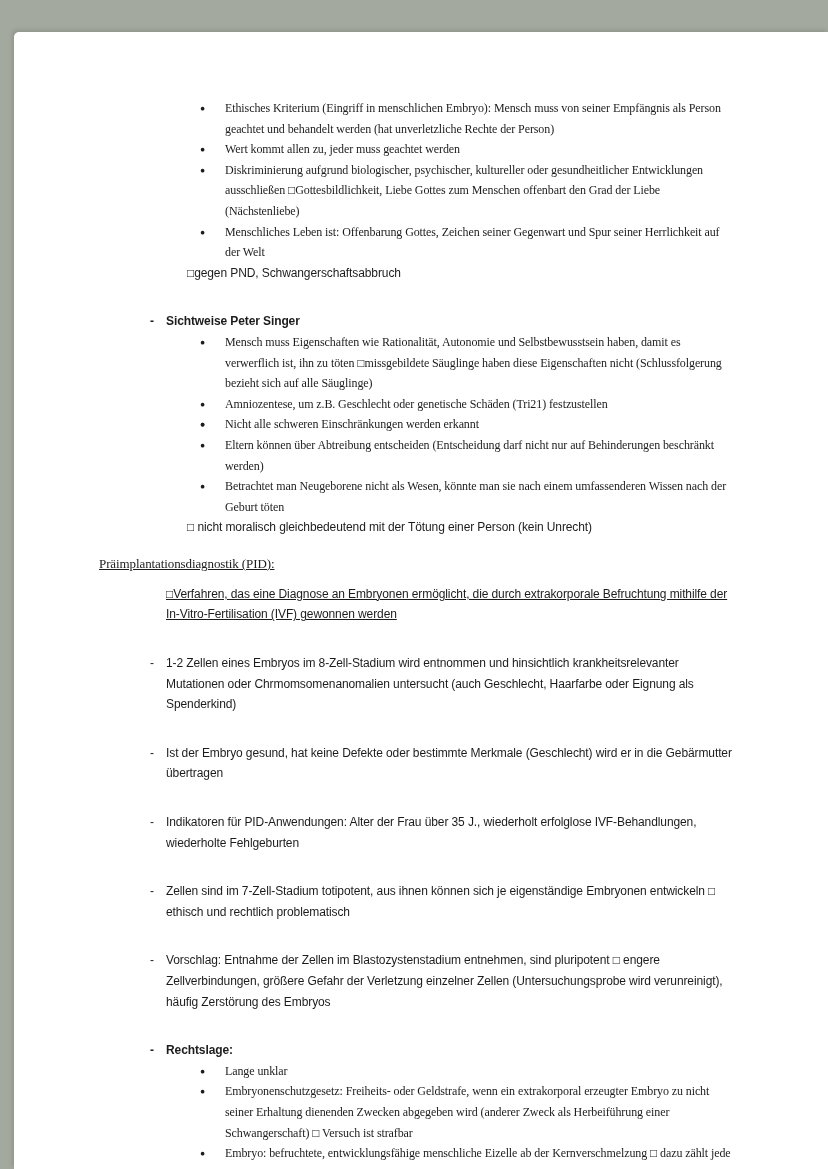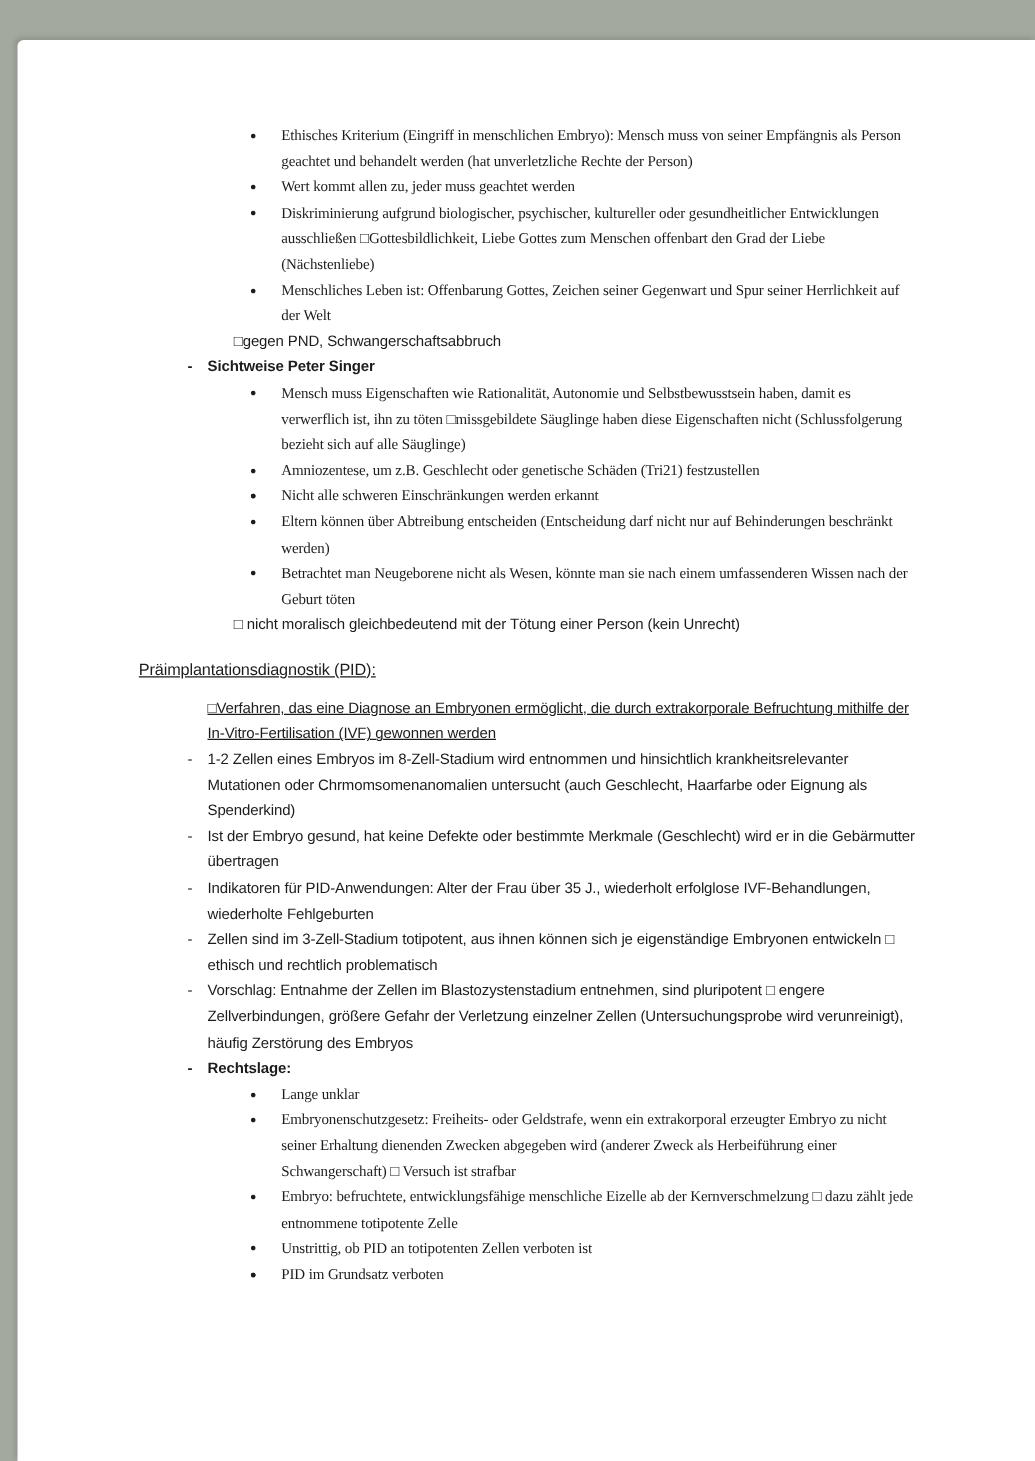--- a/index.html
+++ b/index.html
@@ -52,39 +52,41 @@
     display: block;
     margin-left: 130px;
     font-family: Liberation Serif, serif;
   }
   .lv-dash .marker {
     left: 55px;
   }
   .lv-dash .txt {
     display: block;
     margin-left: 71px;
+    margin-top: 28px;
   }
   .lv-cont .txt {
     display: block;
     margin-left: 92px;
   }
   .lv-intro .txt {
     display: block;
     margin-left: 71px;
     text-decoration: underline;
   }
   .bold {
     font-weight: bold;
   }
   .heading {
     font-size: 13px;
     font-weight: normal;
     text-decoration: underline;
-    margin: 15px 0 10px 16px;
+    margin: 15px 0 10px 4px;
     line-height: 21px;
+    font-family: Liberation Serif, serif;
   }
 </style>
 </head>
 <body>
 
 <div class="desk">
   <div class="page">
     <div class="doc">
       <div>
           <div class="item lv-b1">
@@ -149,21 +151,21 @@
           <div class="item lv-dash">
             <span class="marker">-</span>
             <span class="txt">Ist der Embryo gesund, hat keine Defekte oder bestimmte Merkmale (Geschlecht) wird er in die Gebärmutter übertragen</span>
           </div>
           <div class="item lv-dash">
             <span class="marker">-</span>
             <span class="txt">Indikatoren für PID-Anwendungen: Alter der Frau über 35 J., wiederholt erfolglose IVF-Behandlungen, wiederholte Fehlgeburten</span>
           </div>
           <div class="item lv-dash">
             <span class="marker">-</span>
-            <span class="txt">Zellen sind im 3-Zell-Stadium totipotent, aus ihnen können sich je eigenständige Embryonen entwickeln □ ethisch und rechtlich problematisch</span>
+            <span class="txt">Zellen sind im 7-Zell-Stadium totipotent, aus ihnen können sich je eigenständige Embryonen entwickeln □ ethisch und rechtlich problematisch</span>
           </div>
           <div class="item lv-dash">
             <span class="marker">-</span>
             <span class="txt">Vorschlag: Entnahme der Zellen im Blastozystenstadium entnehmen, sind pluripotent □ engere Zellverbindungen, größere Gefahr der Verletzung einzelner Zellen (Untersuchungsprobe wird verunreinigt), häufig Zerstörung des Embryos</span>
           </div>
           <div class="item lv-dash bold">
             <span class="marker">-</span>
             <span class="txt">Rechtslage:</span>
           </div>
           <div class="item lv-b1">

